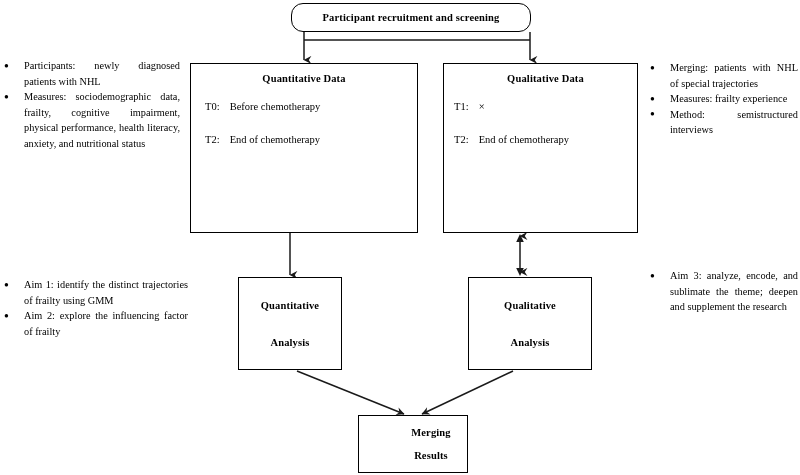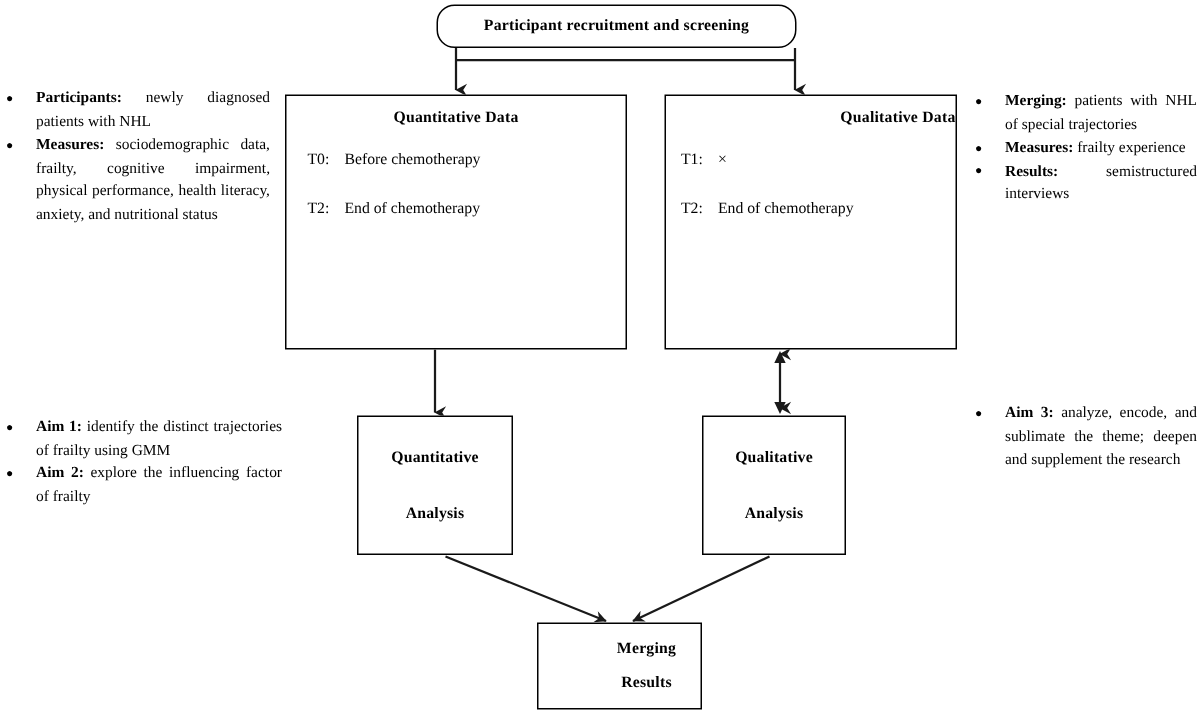--- a/index.html
+++ b/index.html
@@ -36,21 +36,21 @@
   }
   .box-title {
     font-weight: bold;
     font-size: 10.5px;
     letter-spacing: 0.15px;
   }
   .center-title {
     text-align: center;
   }
   .left-title {
-    text-align: right;
+    text-align: center;
     font-family: Liberation Serif, serif;
   }
   .row {
     font-size: 10.5px;
     white-space: nowrap;
   }
   .row .tlabel {
     display: inline-block;
     min-width: 22px;
   }
@@ -88,21 +88,21 @@
   
   #box-quant-analysis {
     left: 238px;
     top: 277px;
     width: 104px;
     height: 93px;
   }
   #box-qual-analysis {
     left: 468px;
     top: 277px;
-    width: 96px;
+    width: 124px;
     height: 93px;
   }
   .analysis-inner {
     height: 100%;
     display: flex;
     flex-direction: column;
     align-items: center;
     justify-content: center;
   }
   .analysis-inner .l1 { margin-bottom: 26px; }
@@ -139,21 +139,21 @@
     text-justify: inter-word;
   }
   ul.bullets > li::before {
     content: "\25CF";
     position: absolute;
     left: 2px;
     top: -0.5px;
     font-size: 8px;
   }
   ul.bullets > li .lead {
-    font-weight: bold;
+    font-weight: normal;
   }
 </style>
 </head>
 <body>
 
 <div id="canvas">
 
   <svg class="connectors" viewBox="0 0 800 475" xmlns="http://www.w3.org/2000/svg">
     <defs>
       <marker id="arrowdown" markerWidth="9" markerHeight="9" refX="4.5" refY="8" orient="auto" markerUnits="userSpaceOnUse">
@@ -258,21 +258,21 @@
 
   <div class="side-col" id="right-col-top">
     <ul class="bullets">
       <li>
         <span class="lead">Merging:</span><span> patients with NHL of special trajectories</span>
       </li>
       <li>
         <span class="lead">Measures:</span><span> frailty experience</span>
       </li>
       <li>
-        <span class="lead">Results:</span><span> semistructured interviews</span>
+        <span class="lead">Method:</span><span> semistructured interviews</span>
       </li>
     </ul>
   </div>
 
   <div class="side-col" id="right-col-bot">
     <ul class="bullets">
       <li>
         <span class="lead">Aim 3:</span><span> analyze, encode, and sublimate the theme; deepen and supplement the research</span>
       </li>
     </ul>

